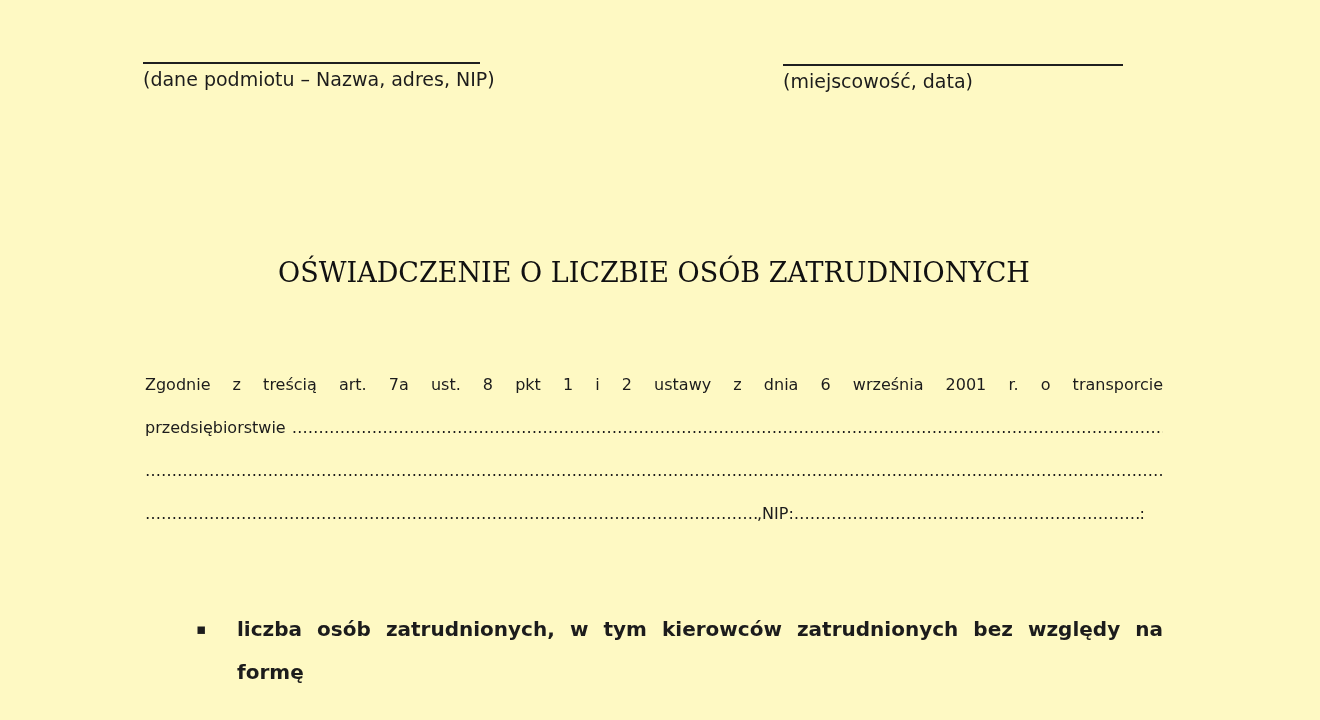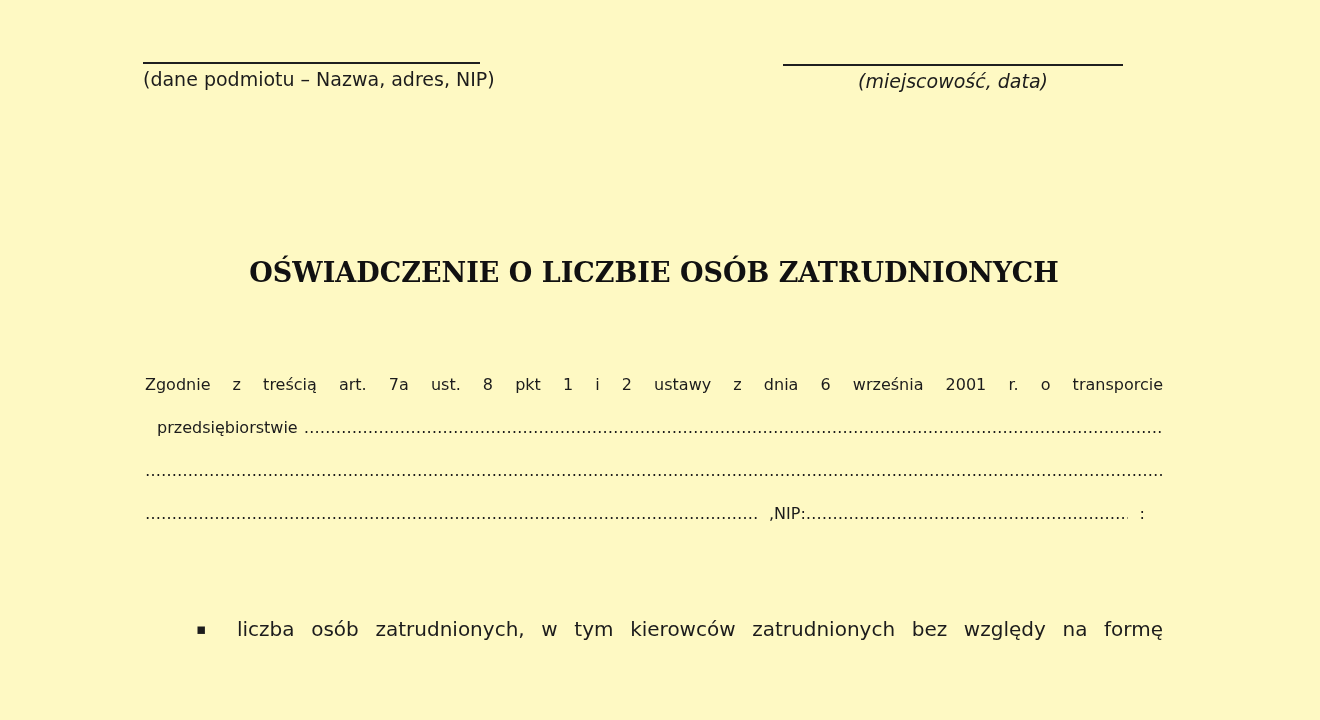--- a/index.html
+++ b/index.html
@@ -19,32 +19,32 @@
   .sig-line { border-top: 2px solid #1f1f1f; height: 0; }
   .sig-caption {
     font-size: 19px;
     line-height: 24px;
     padding-top: 3px;
     color: #1c1c1c;
     white-space: nowrap;
   }
   .sig-entity { left: 143px; top: 62px; width: 337px; }
   .sig-place  { left: 783px; top: 64px; width: 340px; }
-  .sig-place .sig-caption { text-align: center; font-style: italic; }
+  .sig-place .sig-caption { text-align: left; }
 
   
   .doc-title {
     position: absolute;
     left: 145px;
     top: 256px;
     width: 1018px;
     margin: 0;
     text-align: center;
     font-family: "DejaVu Serif", serif;
-    font-weight: bold;
+    font-weight: normal;
     font-size: 27px;
     line-height: 34px;
     letter-spacing: 0px;
     color: #111111;
     white-space: nowrap;
   }
 
   
   .para {
     position: absolute;
@@ -66,39 +66,39 @@
     min-width: 0;
   }
   .dots-grow { flex: 1 1 auto; margin-left: 6px; }
   .dots-solo {
     overflow: hidden;
     white-space: nowrap;
   }
   .nip-line { width: 1000px; }
   .nd-left  { flex: 0 0 612px; }
   .nd-right { flex: 1 1 auto; }
-  .nowrap-label { flex: 0 0 auto; margin-left: 12px; }
+  .nowrap-label { flex: 0 0 auto; }
 
   
   .bullet-item {
     position: absolute;
     left: 196px;
     top: 608px;
     width: 967px;
     font-size: 20px;
     line-height: 43px;
   }
   .bullet-marker {
     position: absolute;
     left: 0;
     top: 0;
     font-size: 15px;
     line-height: 43px;
   }
-  .bullet-body { margin-left: 41px; }
+  .bullet-body { margin-left: 41px; font-weight: bold; }
   .bullet-last-line { white-space: nowrap; overflow: hidden; }
 </style>
 </head>
 <body>
 
 <div class="page">
 
   <div class="sig sig-entity">
     <div class="sig-line"></div>
     <div class="sig-caption">(dane podmiotu – Nazwa, adres, NIP)</div>

